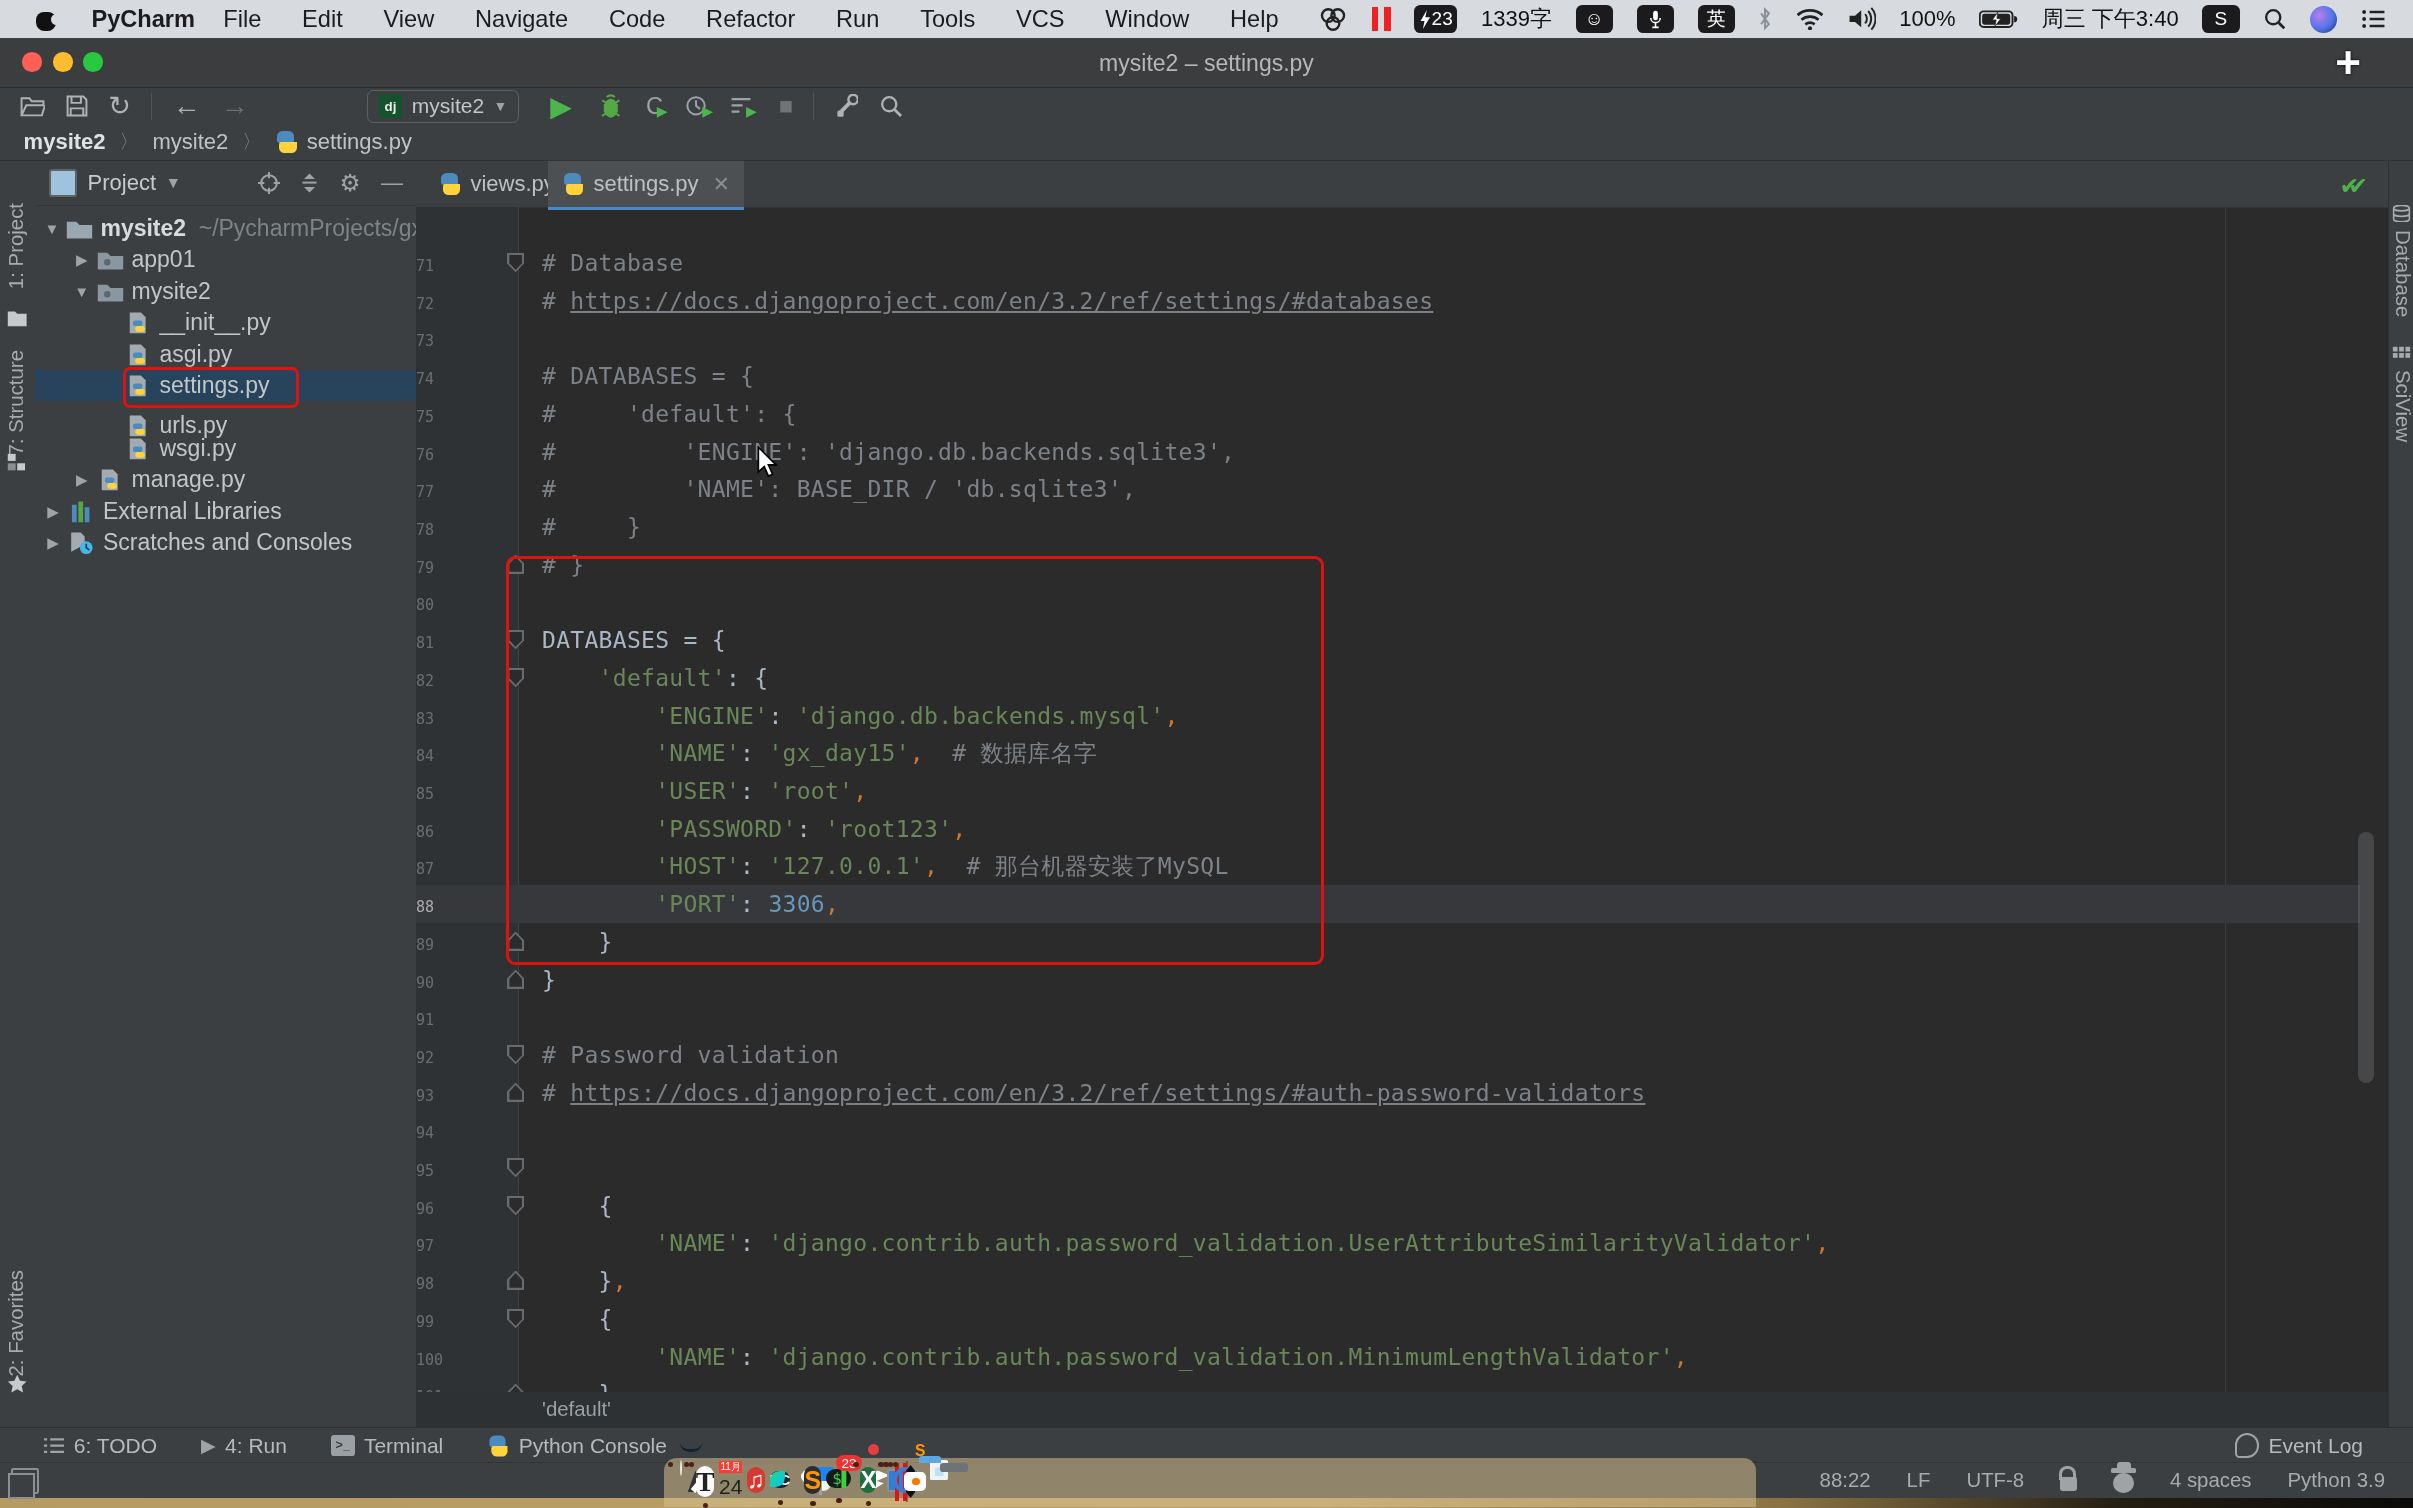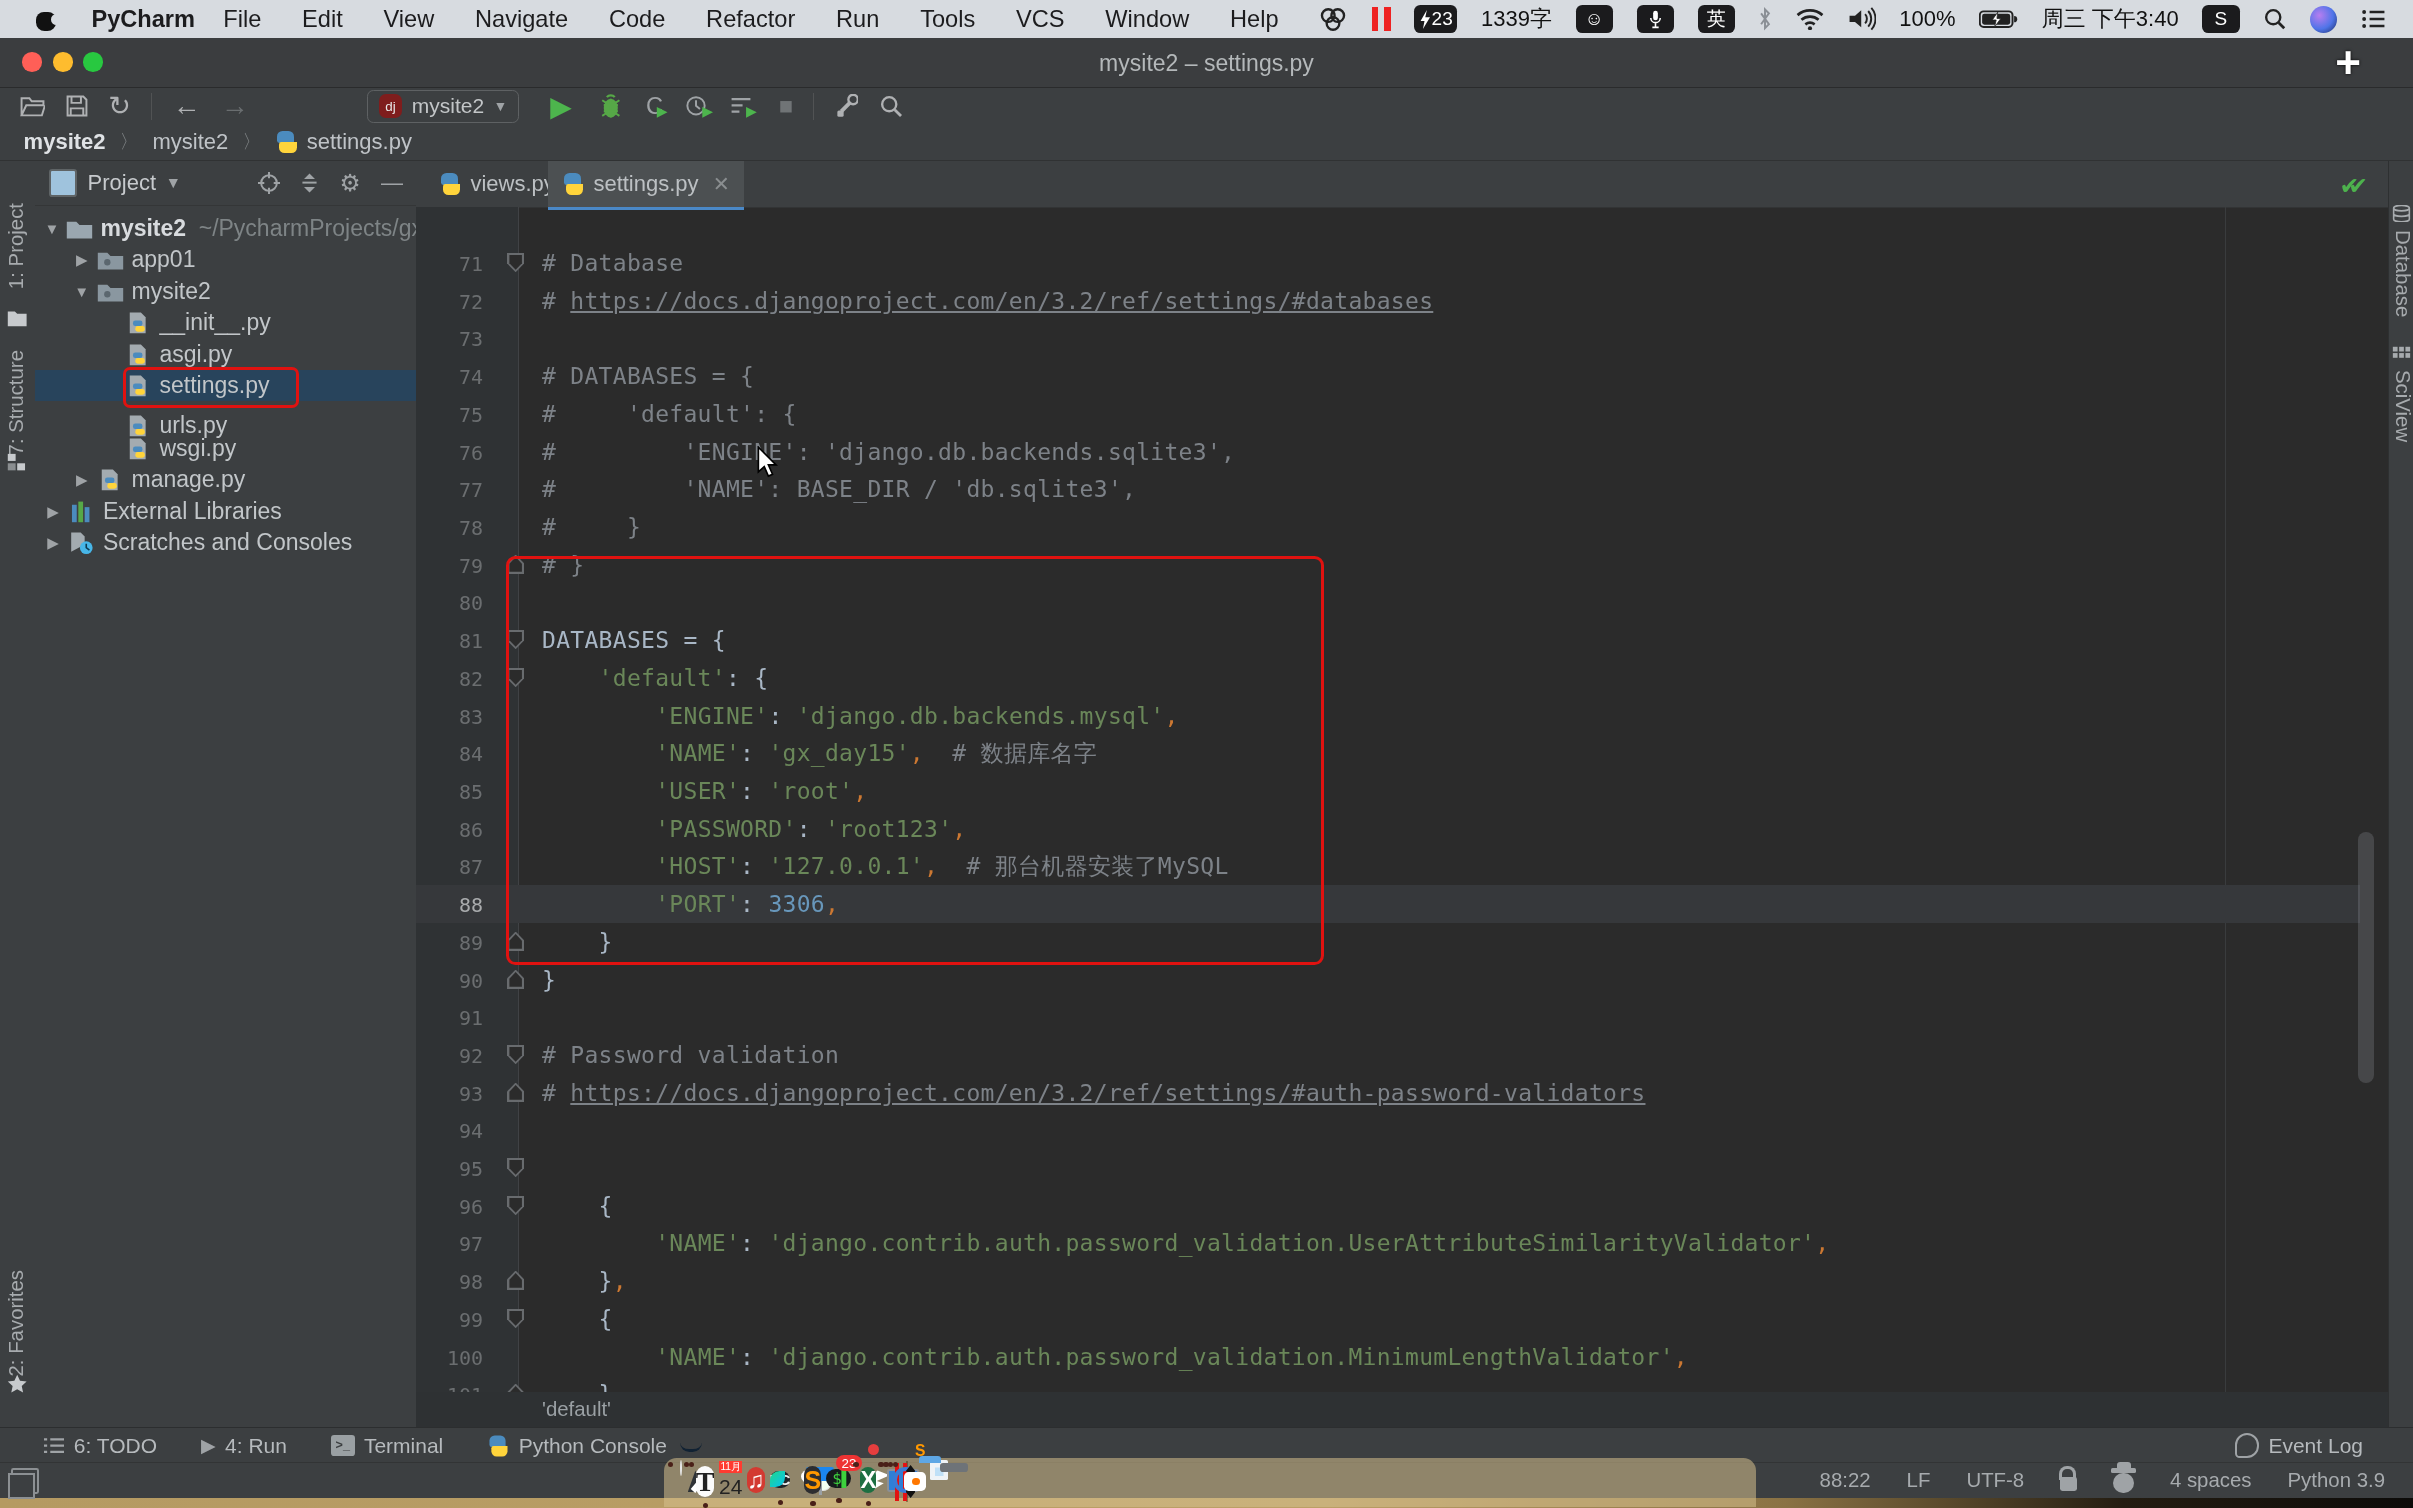--- a/index.html
+++ b/index.html
@@ -31,21 +31,21 @@
   #ide{left:0;top:38px;width:2413px;height:1420px;background:#3c3f41;}
   #titlebar{left:0;top:0;width:100%;height:49px;background:#3b3d3f;border-bottom:0.8px solid #2a2b2c;position:absolute;}
   .tl{position:absolute;top:14px;width:19.6px;height:19.6px;border-radius:50%;}
   #title-text{position:absolute;left:0;right:0;top:11.8px;text-align:center;color:#b4b8ba;font-size:23px;}
   #plus-cross{position:absolute;right:52px;top:3.1px;color:#fff;font-size:44px;font-weight:bold;text-shadow:0 0 3.1px #000;line-height:44px;}
 
   #toolbar{left:0;top:49px;width:100%;height:38px;position:absolute;display:flex;align-items:center;color:#afb1b3;}
   .tb-ic{margin-left:20.4px;font-size:23.6px;color:#afb1b3;display:flex;align-items:center;}
   .tb-sep{width:0.8px;height:27px;background:#515354;margin-left:20.4px;}
   #run-config{margin-left:118px;border:0.8px solid #5e6163;border-radius:6.3px;height:31px;display:flex;align-items:center;padding:0 11px;gap:9.4px;}
-  #run-config .dj{width:23.6px;height:23.6px;background:#7f1d1d;border-radius:7px;color:#e8e8e8;font-size:13.4px;font-weight:normal;display:flex;align-items:center;justify-content:center;}
+  #run-config .dj{width:23.6px;height:23.6px;background:#14532d;border-radius:1px;color:#e8e8e8;font-size:13.4px;font-weight:bold;display:flex;align-items:center;justify-content:center;}
   #run-config .lbl{font-size:21px;color:#c3c6c8;}
   .green{color:#4db54d;}
   .mini-play{color:#4db54d;font-size:14px;margin-left:-6.3px;margin-top:9.4px;}
 
   #crumbbar{left:0;top:86px;width:100%;height:36px;position:absolute;background:#3c3f41;border-bottom:0.8px solid #303233;display:flex;align-items:center;font-size:22px;color:#bfc3c7;}
   #crumbbar b{color:#dfe2e5;}
   #crumbbar .sep{color:#7e8284;margin:0 14px;font-size:19px;}
 
   
   #lstrip{left:0;top:123px;width:35px;height:1266px;position:absolute;background:#3c3f41;border-right:0.8px solid #2e3031;}
@@ -78,21 +78,21 @@
   .tab.active{background:#4c5052;border-bottom:3.1px solid #4a88c7;}
   .tab .x{color:#8a8e90;font-size:20.4px;margin-left:4.7px;}
   .pyic{width:22px;height:22px;position:relative;flex:none;}
   .pyic::before{content:"";position:absolute;left:1.6px;top:0;width:17.3px;height:11.8px;background:#4b8bbe;border-radius:5.5px 5.5px 0 2.4px;}
   .pyic::after{content:"";position:absolute;left:3.9px;top:11px;width:17.3px;height:11px;background:#ffd43b;border-radius:2.4px 0 5.5px 5.5px;}
 
   #gutterbg{position:absolute;left:0;top:46px;width:102px;bottom:35px;background:#2f3234;border-right:0.8px solid #404245;}
   #lines{position:absolute;left:0;top:83px;width:100%;}
   .cl{position:absolute;left:0;width:1944px;height:38px;font-family:"DejaVu Sans Mono","Liberation Mono",monospace;font-size:23px;line-height:38px;}
   .cl.cur{background:#36383b;}
-  .cl .ln{display:inline-block;width:67px;text-align:right;color:#6b6e70;font-size:20px;}
+  .cl .ln{display:inline-block;width:67px;color:#6b6e70;font-size:15px;}
   .cl.cur .ln{color:#a9abad;}
   .cl .code{position:absolute;left:126px;top:0;white-space:pre;letter-spacing:0.3px;}
   .c{color:#7d8288;} .u{color:#7d8288;text-decoration:underline;}
   .s{color:#6a8759;} .p{color:#a9b7c6;} .n{color:#6897bb;} .o{color:#cc7832;}
   .fm{position:absolute;left:91px;top:8.6px;width:17.3px;height:19.6px;}
   .fm::before{content:"";position:absolute;inset:0;background:#686b6e;}
   .fm::after{content:"";position:absolute;inset:2.4px;background:#2b2b2b;}
   .fmd::before,.fmd::after{clip-path:polygon(0 0,100% 0,100% 55%,50% 100%,0 55%);}
   .fmu::before,.fmu::after{clip-path:polygon(50% 0,100% 45%,100% 100%,0 100%,0 45%);}
   #margin-guide{position:absolute;left:1809px;top:46px;bottom:35px;width:0.8px;background:#3a3c3e;}

